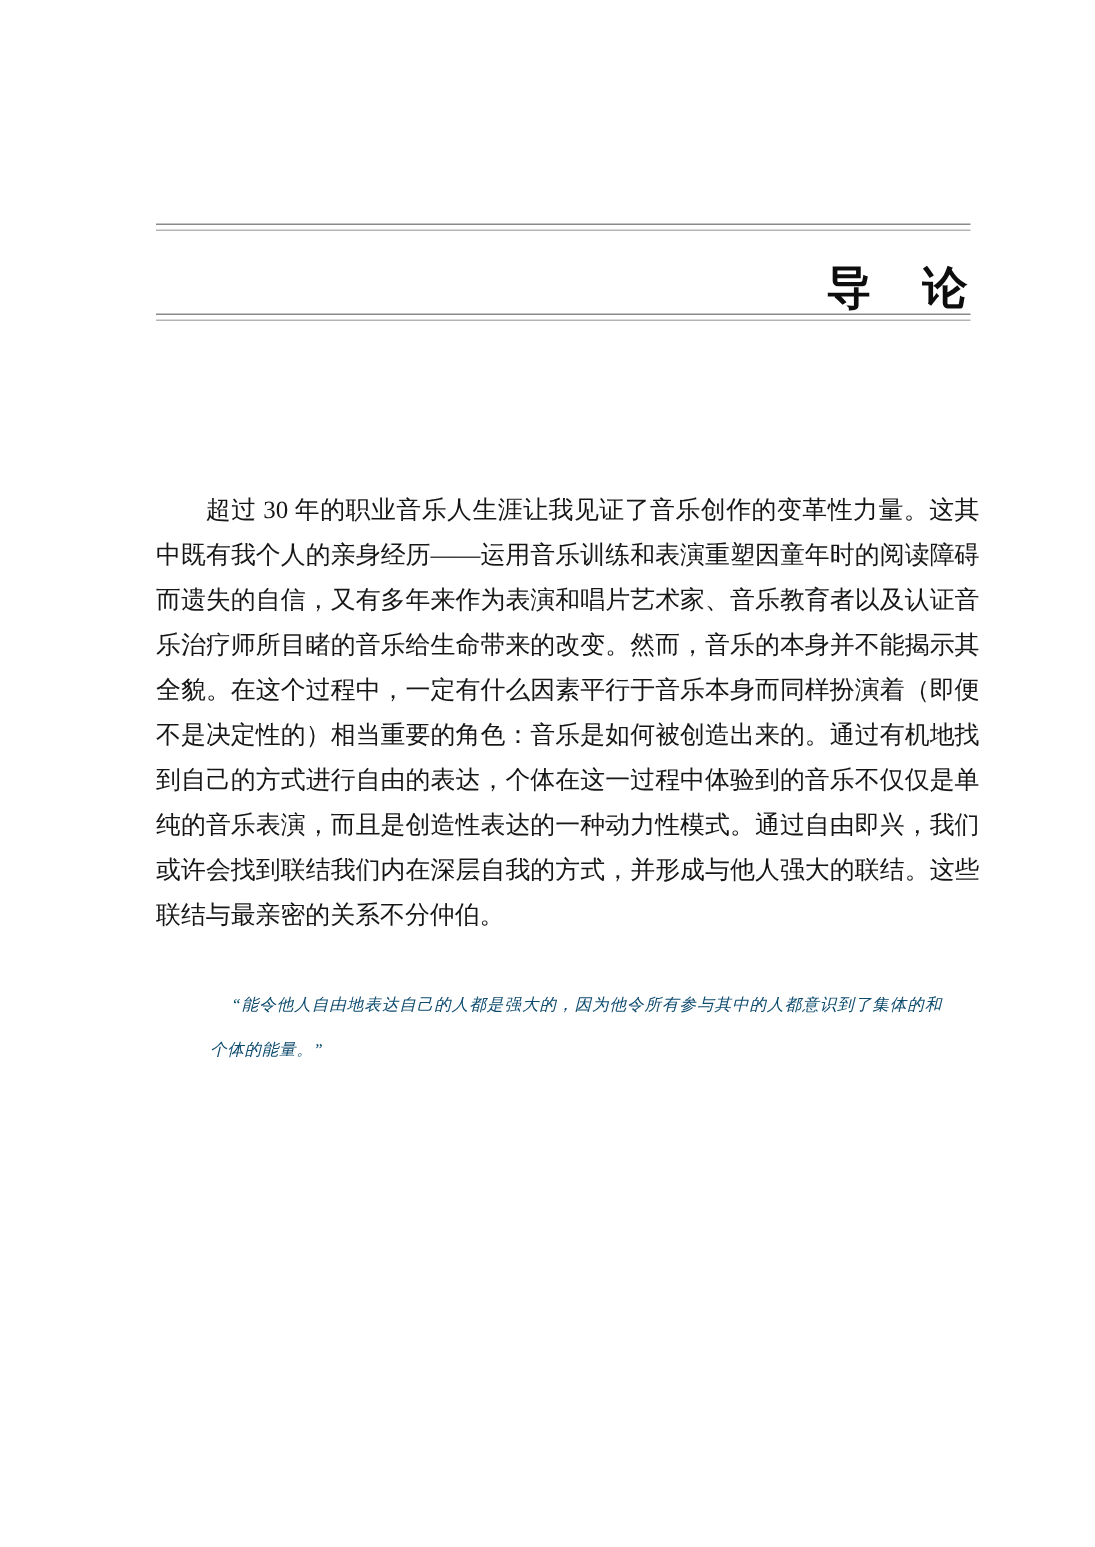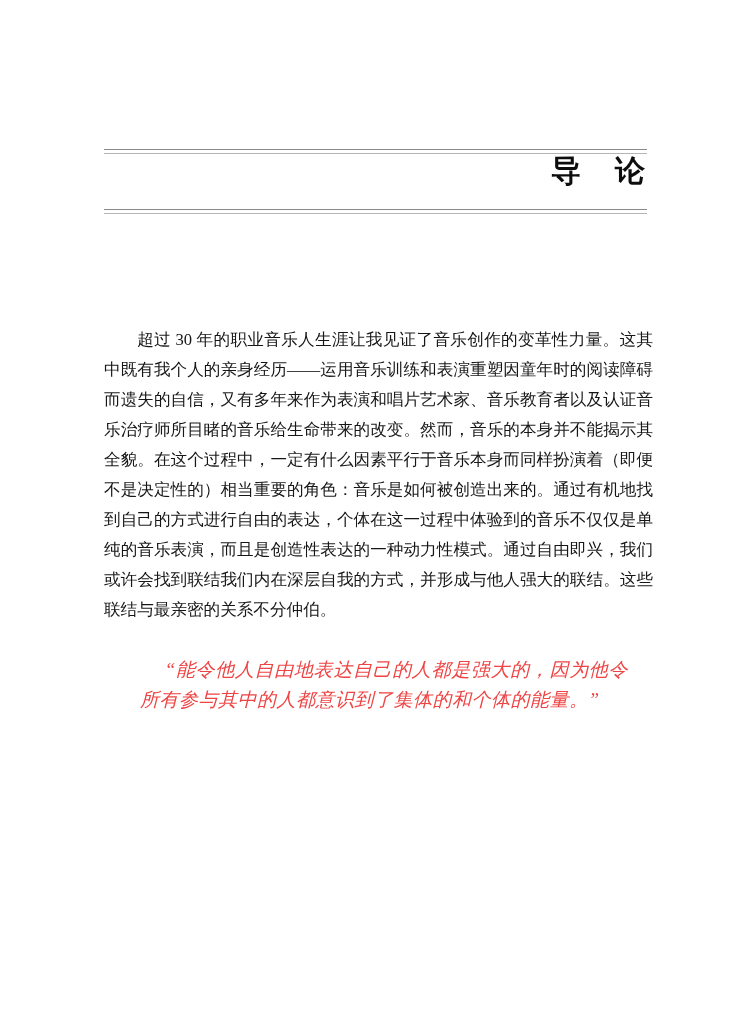--- a/index.html
+++ b/index.html
@@ -28,24 +28,24 @@
     left: 0;
     width: 543px;
     height: 3px;
     border-top: 1px solid #8a8a8a;
     border-bottom: 1px solid #b5b5b5;
   }
   .rule-top { top: 149px; }
   .rule-bottom { top: 209px; }
   .chapter-title {
     position: absolute;
-    top: 152px;
+    top: 176px;
     right: 6px;
     margin: 0;
-    font-family: Liberation Sans, sans-serif;
+    font-family: Liberation Mono, monospace;
     font-weight: 700;
     font-size: 30px;
     line-height: 38px;
     letter-spacing: 2px;
     color: #0d0d0d;
     text-align: right;
     white-space: pre;
   }
   .body-text {
     position: absolute;
@@ -58,25 +58,25 @@
     text-justify: inter-ideograph;
   }
   .body-text p {
     margin: 0;
     text-indent: 2em;
   }
   .quote {
     margin: 30px 0 0 36px;
     width: 488px;
     font-style: italic;
-    font-size: 19px;
+    font-size: 11px;
     line-height: 30px;
     letter-spacing: 0.5px;
     text-indent: 1.3em;
-    color: #ef4444;
+    color: #0c4a6e;
   }
 </style>
 </head>
 <body>
 
 <div class="page">
   <div class="content">
 
     <div class="rule rule-top"></div>
 

